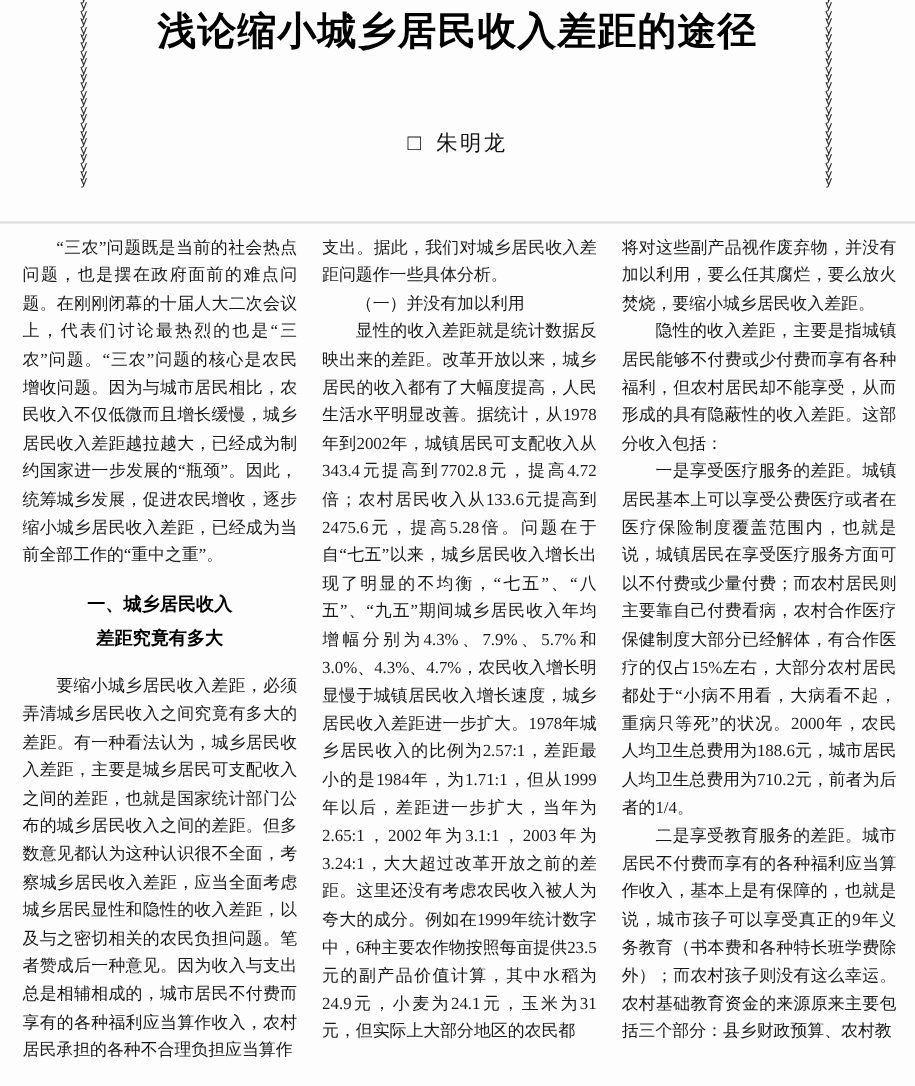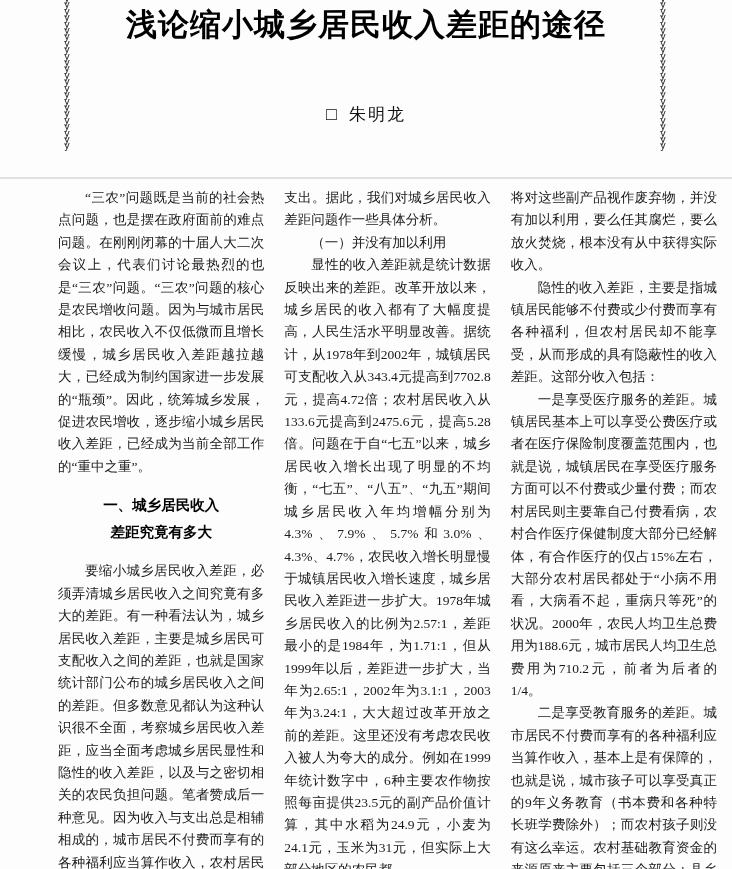--- a/index.html
+++ b/index.html
@@ -53,37 +53,36 @@
     top: 177px; left: 0;
     width: 732px; height: 2px;
     background: #dadada;
     opacity: .8;
   }
   .columns {
     position: absolute;
     top: 187px; left: 18px; right: 15px; bottom: 0;
     display: flex;
     gap: 20px;
-    margin-left: 40px;
   }
   .col {
     flex: 1 1 0;
     min-width: 0;
     font-size: 13.5px;
     line-height: 22.4px;
     text-align: justify;
     overflow: hidden;
     color: #191919;
   }
   .col p { margin: 0; }
   .indent { text-indent: 2em; }
   .sec-heading {
     margin: 15px 0 13px;
     text-align: center;
-    font-family: Liberation Mono, monospace;
+    font-family: Liberation Serif, serif;
     font-weight: bold;
     font-size: 14.5px;
     line-height: 27px;
     color: #000;
   }
 </style>
 </head>
 <body>
 
 <div class="page">
@@ -157,20 +156,20 @@
       <p class="indent">要缩小城乡居民收入差距，必须弄清城乡居民收入之间究竟有多大的差距。有一种看法认为，城乡居民收入差距，主要是城乡居民可支配收入之间的差距，也就是国家统计部门公布的城乡居民收入之间的差距。但多数意见都认为这种认识很不全面，考察城乡居民收入差距，应当全面考虑城乡居民显性和隐性的收入差距，以及与之密切相关的农民负担问题。笔者赞成后一种意见。因为收入与支出总是相辅相成的，城市居民不付费而享有的各种福利应当算作收入，农村居民承担的各种不合理负担应当算作</p>
     </div>
 
     <div class="col">
       <p>支出。据此，我们对城乡居民收入差距问题作一些具体分析。</p>
       <p class="indent">（一）并没有加以利用</p>
       <p class="indent">显性的收入差距就是统计数据反映出来的差距。改革开放以来，城乡居民的收入都有了大幅度提高，人民生活水平明显改善。据统计，从1978年到2002年，城镇居民可支配收入从343.4元提高到7702.8元，提高4.72倍；农村居民收入从133.6元提高到2475.6元，提高5.28倍。问题在于自“七五”以来，城乡居民收入增长出现了明显的不均衡，“七五”、“八五”、“九五”期间城乡居民收入年均增幅分别为4.3%、7.9%、5.7%和3.0%、4.3%、4.7%，农民收入增长明显慢于城镇居民收入增长速度，城乡居民收入差距进一步扩大。1978年城乡居民收入的比例为2.57:1，差距最小的是1984年，为1.71:1，但从1999年以后，差距进一步扩大，当年为2.65:1，2002年为3.1:1，2003年为3.24:1，大大超过改革开放之前的差距。这里还没有考虑农民收入被人为夸大的成分。例如在1999年统计数字中，6种主要农作物按照每亩提供23.5元的副产品价值计算，其中水稻为24.9元，小麦为24.1元，玉米为31元，但实际上大部分地区的农民都</p>
     </div>
 
     <div class="col">
-      <p>将对这些副产品视作废弃物，并没有加以利用，要么任其腐烂，要么放火焚烧，根本没有从中获得实际收入。</p>
+      <p>将对这些副产品视作废弃物，并没有加以利用，要么任其腐烂，要么放火焚烧，要缩小城乡居民收入差距。</p>
       <p class="indent">隐性的收入差距，主要是指城镇居民能够不付费或少付费而享有各种福利，但农村居民却不能享受，从而形成的具有隐蔽性的收入差距。这部分收入包括：</p>
       <p class="indent">一是享受医疗服务的差距。城镇居民基本上可以享受公费医疗或者在医疗保险制度覆盖范围内，也就是说，城镇居民在享受医疗服务方面可以不付费或少量付费；而农村居民则主要靠自己付费看病，农村合作医疗保健制度大部分已经解体，有合作医疗的仅占15%左右，大部分农村居民都处于“小病不用看，大病看不起，重病只等死”的状况。2000年，农民人均卫生总费用为188.6元，城市居民人均卫生总费用为710.2元，前者为后者的1/4。</p>
       <p class="indent">二是享受教育服务的差距。城市居民不付费而享有的各种福利应当算作收入，基本上是有保障的，也就是说，城市孩子可以享受真正的9年义务教育（书本费和各种特长班学费除外）；而农村孩子则没有这么幸运。农村基础教育资金的来源原来主要包括三个部分：县乡财政预算、农村教</p>
     </div>
 
   </div>
 </div>
 
 </body></html>

